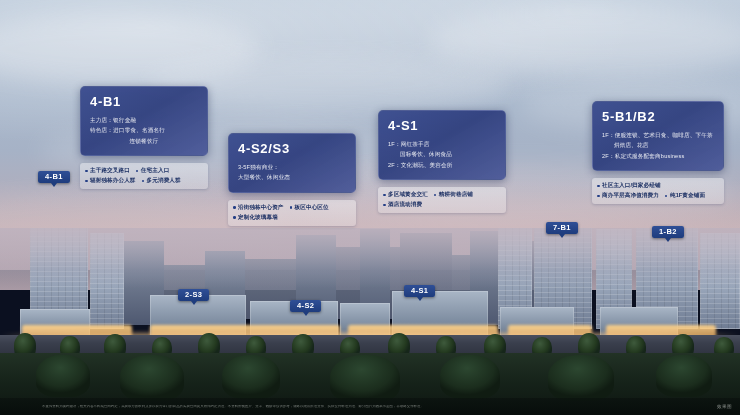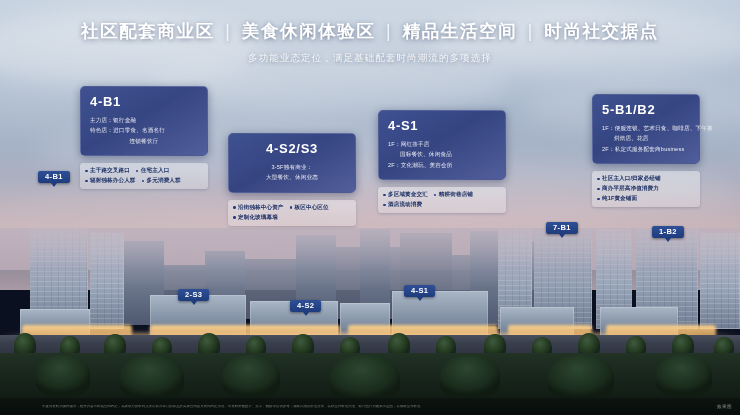--- a/index.html
+++ b/index.html
@@ -125,23 +125,23 @@
     display:flex;flex-wrap:wrap;gap:2px 6px;
     box-shadow:0 1px 3px rgba(30,45,90,.22);
   }
   .bul{
     display:flex;align-items:center;gap:2.5px;
     color:#1b2f63;font-size:5.6px;font-weight:bold;letter-spacing:.1px;white-space:nowrap;
   }
   .dot{width:2.5px;height:2.5px;border-radius:50%;background:#243f86;flex:none;}
 
   .co-4b1{left:80px;top:86px;}
-  .co-4s23{left:228px;top:133px;text-align:center;}
+  .co-4s23{left:228px;top:133px;}
   .co-4s1{left:378px;top:110px;}
-  .co-5b{left:592px;top:94px;width:108px;}
+  .co-5b{left:592px;top:101px;width:132px;}
 
   
   .footer{
     position:absolute;left:0;bottom:0;width:740px;height:17px;z-index:11;
     background:linear-gradient(180deg,rgba(8,14,12,.55) 0%,rgba(6,11,10,.80) 100%);
     display:flex;align-items:center;
   }
   .disclaimer{
     color:rgba(200,205,200,.55);font-size:3.4px;letter-spacing:.05px;
     padding-left:42px;white-space:nowrap;overflow:hidden;flex:1;line-height:1;
@@ -236,32 +236,20 @@
     <div class="cityhaze"></div>
   </div>
 
   <div class="tag" style="left:38px;top:171px;">4-B1</div>
   <div class="tag" style="left:178px;top:289px;">2-S3</div>
   <div class="tag" style="left:290px;top:300px;text-align:right;">4-S2</div>
   <div class="tag" style="left:404px;top:285px;">4-S1</div>
   <div class="tag" style="left:546px;top:222px;">7-B1</div>
   <div class="tag" style="left:652px;top:226px;">1-B2</div>
 
-  <div class="header">
-    <div class="h-title">
-      <span>社区配套商业区</span>
-      <span class="sep">|</span>
-      <span>美食休闲体验区</span>
-      <span class="sep">|</span>
-      <span>精品生活空间</span>
-      <span class="sep">|</span>
-      <span>时尚社交据点</span>
-    </div>
-    <div class="h-sub">多功能业态定位，满足基础配套时尚潮流的多项选择</div>
-  </div>
 
   <div class="callout co-4b1">
     <div class="co-box">
       <div class="co-title">4-B1</div>
       <div class="co-body">
         <div>主力店：银行金融</div>
         <div>特色店：进口零食、名酒名行</div>
         <div class="ctr">连锁餐饮厅</div>
       </div>
     </div>

